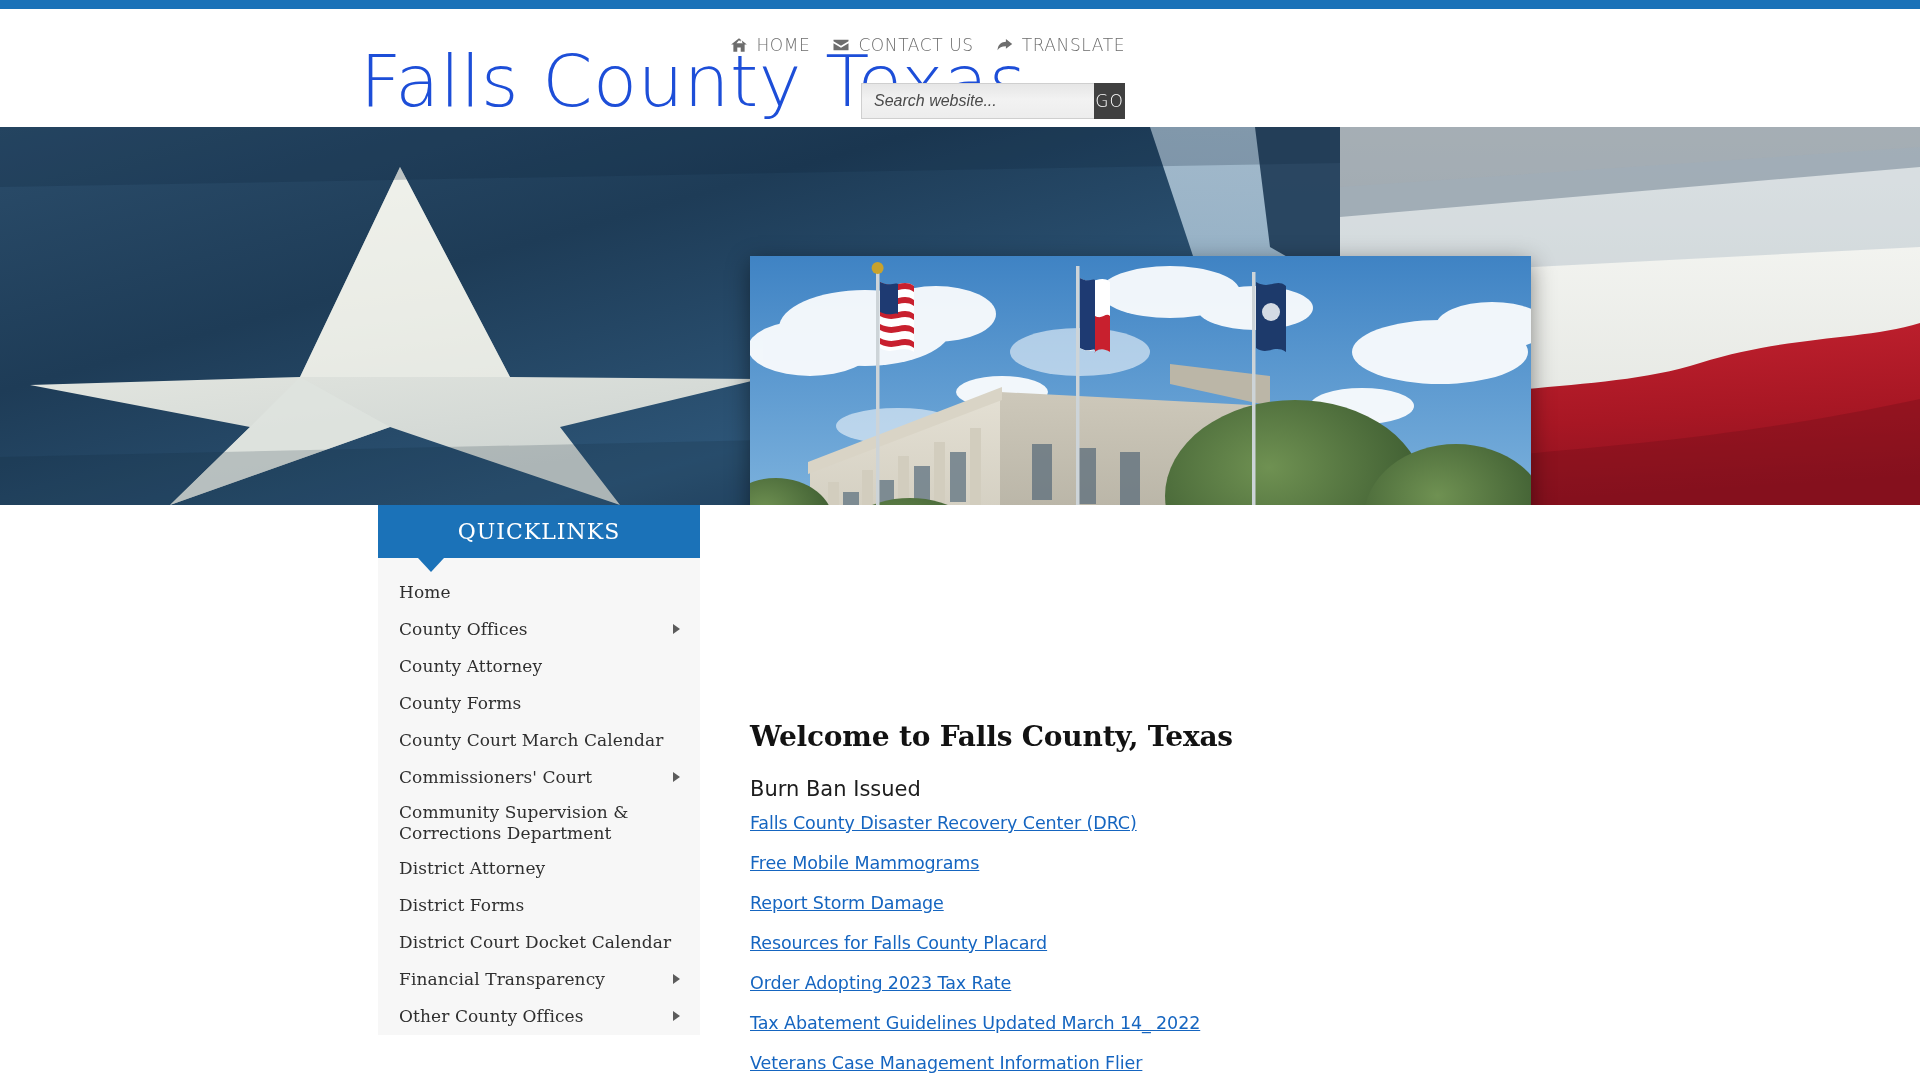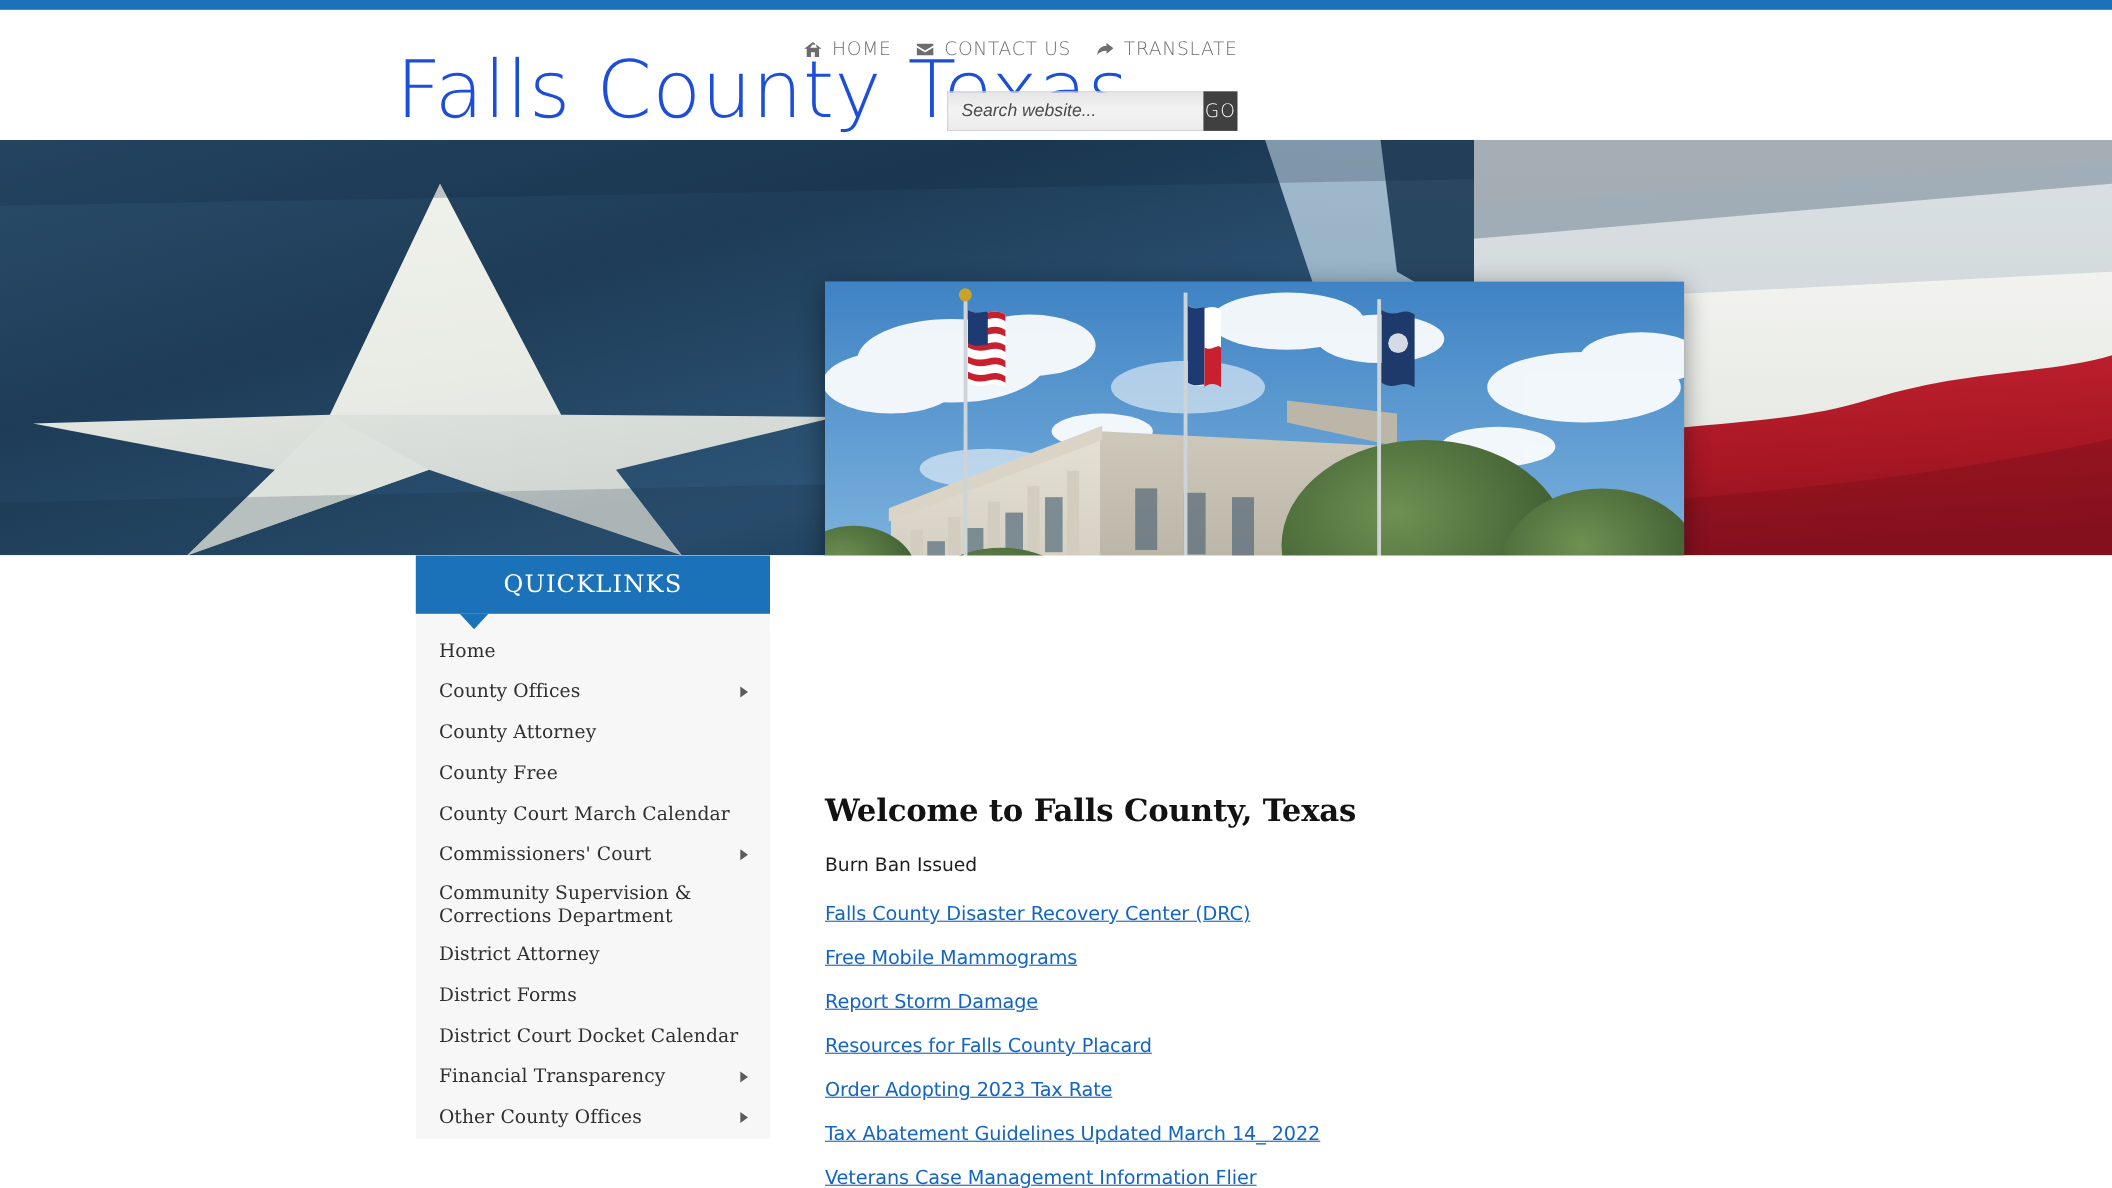--- a/index.html
+++ b/index.html
@@ -201,23 +201,23 @@
   }
   .content-title {
     font-family: "DejaVu Serif", serif;
     font-size: 28px;
     color: #121212;
     margin-bottom: 24px;
     letter-spacing: -0.2px;
   }
   .content-note {
     font-family: "DejaVu Sans", sans-serif;
-    font-size: 17px;
+    font-size: 21px;
     color: #1d1d1d;
-    margin-bottom: 24px;
+    margin-bottom: 12px;
     font-weight: 400;
   }
   .content-link {
     display: block;
     font-family: "DejaVu Sans", sans-serif;
     font-size: 17.5px;
     color: #1565c0;
     text-decoration: underline;
     margin-bottom: 20px;
     letter-spacing: -0.1px;
@@ -471,21 +471,21 @@
           <span class="sidebar-item-label">Home</span>
         </li>
         <li class="sidebar-item">
           <span class="sidebar-item-label">County Offices</span>
           <span class="sidebar-caret"></span>
         </li>
         <li class="sidebar-item">
           <span class="sidebar-item-label">County Attorney</span>
         </li>
         <li class="sidebar-item">
-          <span class="sidebar-item-label">County Free</span>
+          <span class="sidebar-item-label">County Forms</span>
         </li>
         <li class="sidebar-item">
           <span class="sidebar-item-label">County Court March Calendar</span>
         </li>
         <li class="sidebar-item">
           <span class="sidebar-item-label">Commissioners' Court</span>
           <span class="sidebar-caret"></span>
         </li>
         <li class="sidebar-item">
           <span class="sidebar-item-label">Community Supervision &amp; Corrections Department</span>

